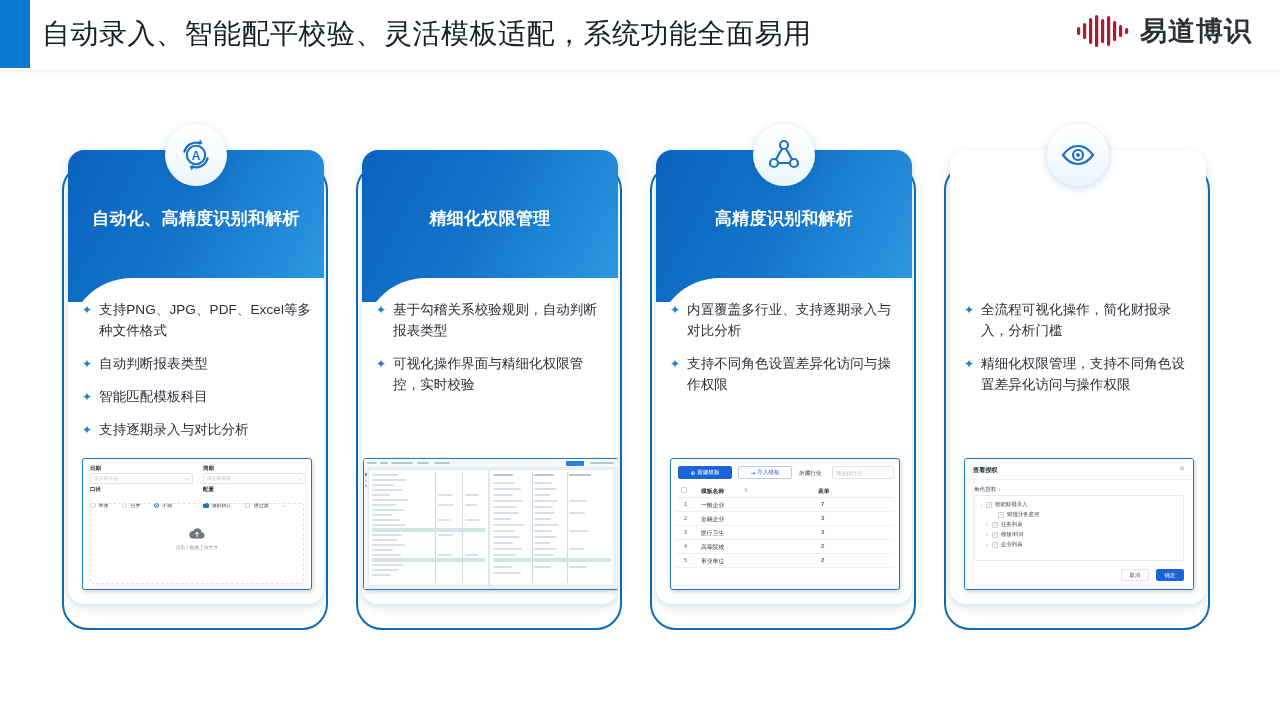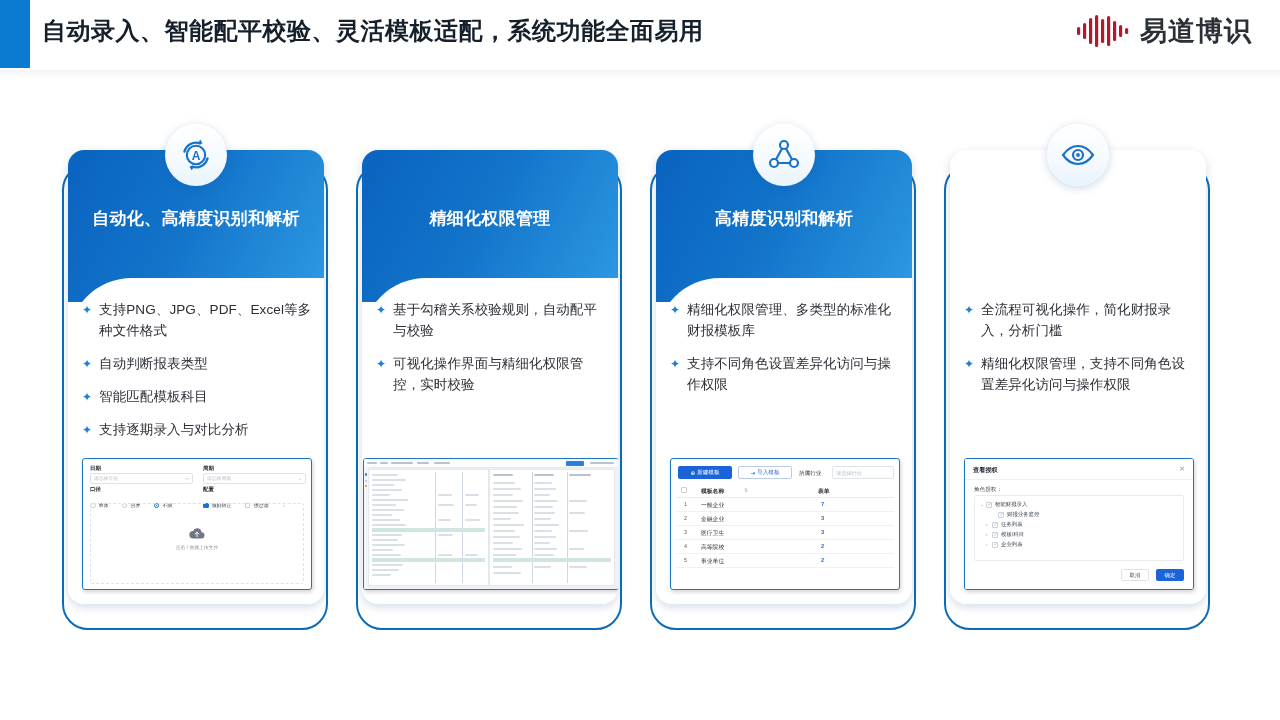--- a/index.html
+++ b/index.html
@@ -9,21 +9,21 @@
     font-family:"Liberation Sans","DejaVu Sans",sans-serif;
     -webkit-font-smoothing:antialiased;
   }
   .page{position:relative;width:1280px;height:720px;background:#fff;}
 
   
   .header{position:absolute;left:0;top:0;width:1280px;height:70px;background:#fff;}
   .header-accent{position:absolute;left:0;top:0;width:30px;height:68px;background:#0a7bd0;}
   .header-title{
     position:absolute;left:42px;top:15px;
-    font-size:24px;font-weight:bold;color:#15202b;letter-spacing:.5px;
+    font-size:28px;font-weight:normal;color:#15202b;letter-spacing:.5px;
     white-space:nowrap;
   }
   .header-rule{position:absolute;left:0;top:70px;width:1280px;height:8px;
     background:linear-gradient(to bottom,#f2f4f6 0%,#fafbfc 60%,#ffffff 100%);}
   .brand{position:absolute;right:28px;top:14px;display:flex;align-items:center;gap:10px;}
   .brand-mark{display:block;}
   .brand-name{font-size:27px;font-weight:bold;color:#2b2f36;letter-spacing:1px;line-height:1;}
 
   
   .cards{position:absolute;left:0;top:128px;width:1280px;height:490px;}
@@ -297,21 +297,21 @@
     <div class="card-wrap c1">
       <div class="card-frame"></div>
       <div class="card">
         <div class="card-head">
           <div class="card-title">精细化权限管理</div>
         </div>
         <div class="card-body">
           <div class="bullets">
             <div class="bullet">
               <span class="dot">✦</span>
-              <span class="txt">基于勾稽关系校验规则，自动配平与校验</span>
+              <span class="txt">基于勾稽关系校验规则，自动判断报表类型</span>
             </div>
             <div class="bullet">
               <span class="dot">✦</span>
               <span class="txt">可视化操作界面与精细化权限管控，实时校验</span>
             </div>
           </div>
 
           <div class="shot wide">
             <div class="ss">
               <div class="ss-top">
@@ -427,21 +427,21 @@
         </svg>
       </div>
       <div class="card">
         <div class="card-head">
           <div class="card-title">高精度识别和解析</div>
         </div>
         <div class="card-body">
           <div class="bullets">
             <div class="bullet">
               <span class="dot">✦</span>
-              <span class="txt">精细化权限管理、多类型的标准化财报模板库</span>
+              <span class="txt">内置覆盖多行业、支持逐期录入与对比分析</span>
             </div>
             <div class="bullet">
               <span class="dot">✦</span>
               <span class="txt">支持不同角色设置差异化访问与操作权限</span>
             </div>
           </div>
 
           <div class="shot">
             <div class="t-btn-primary">
               <span>⊕</span>

